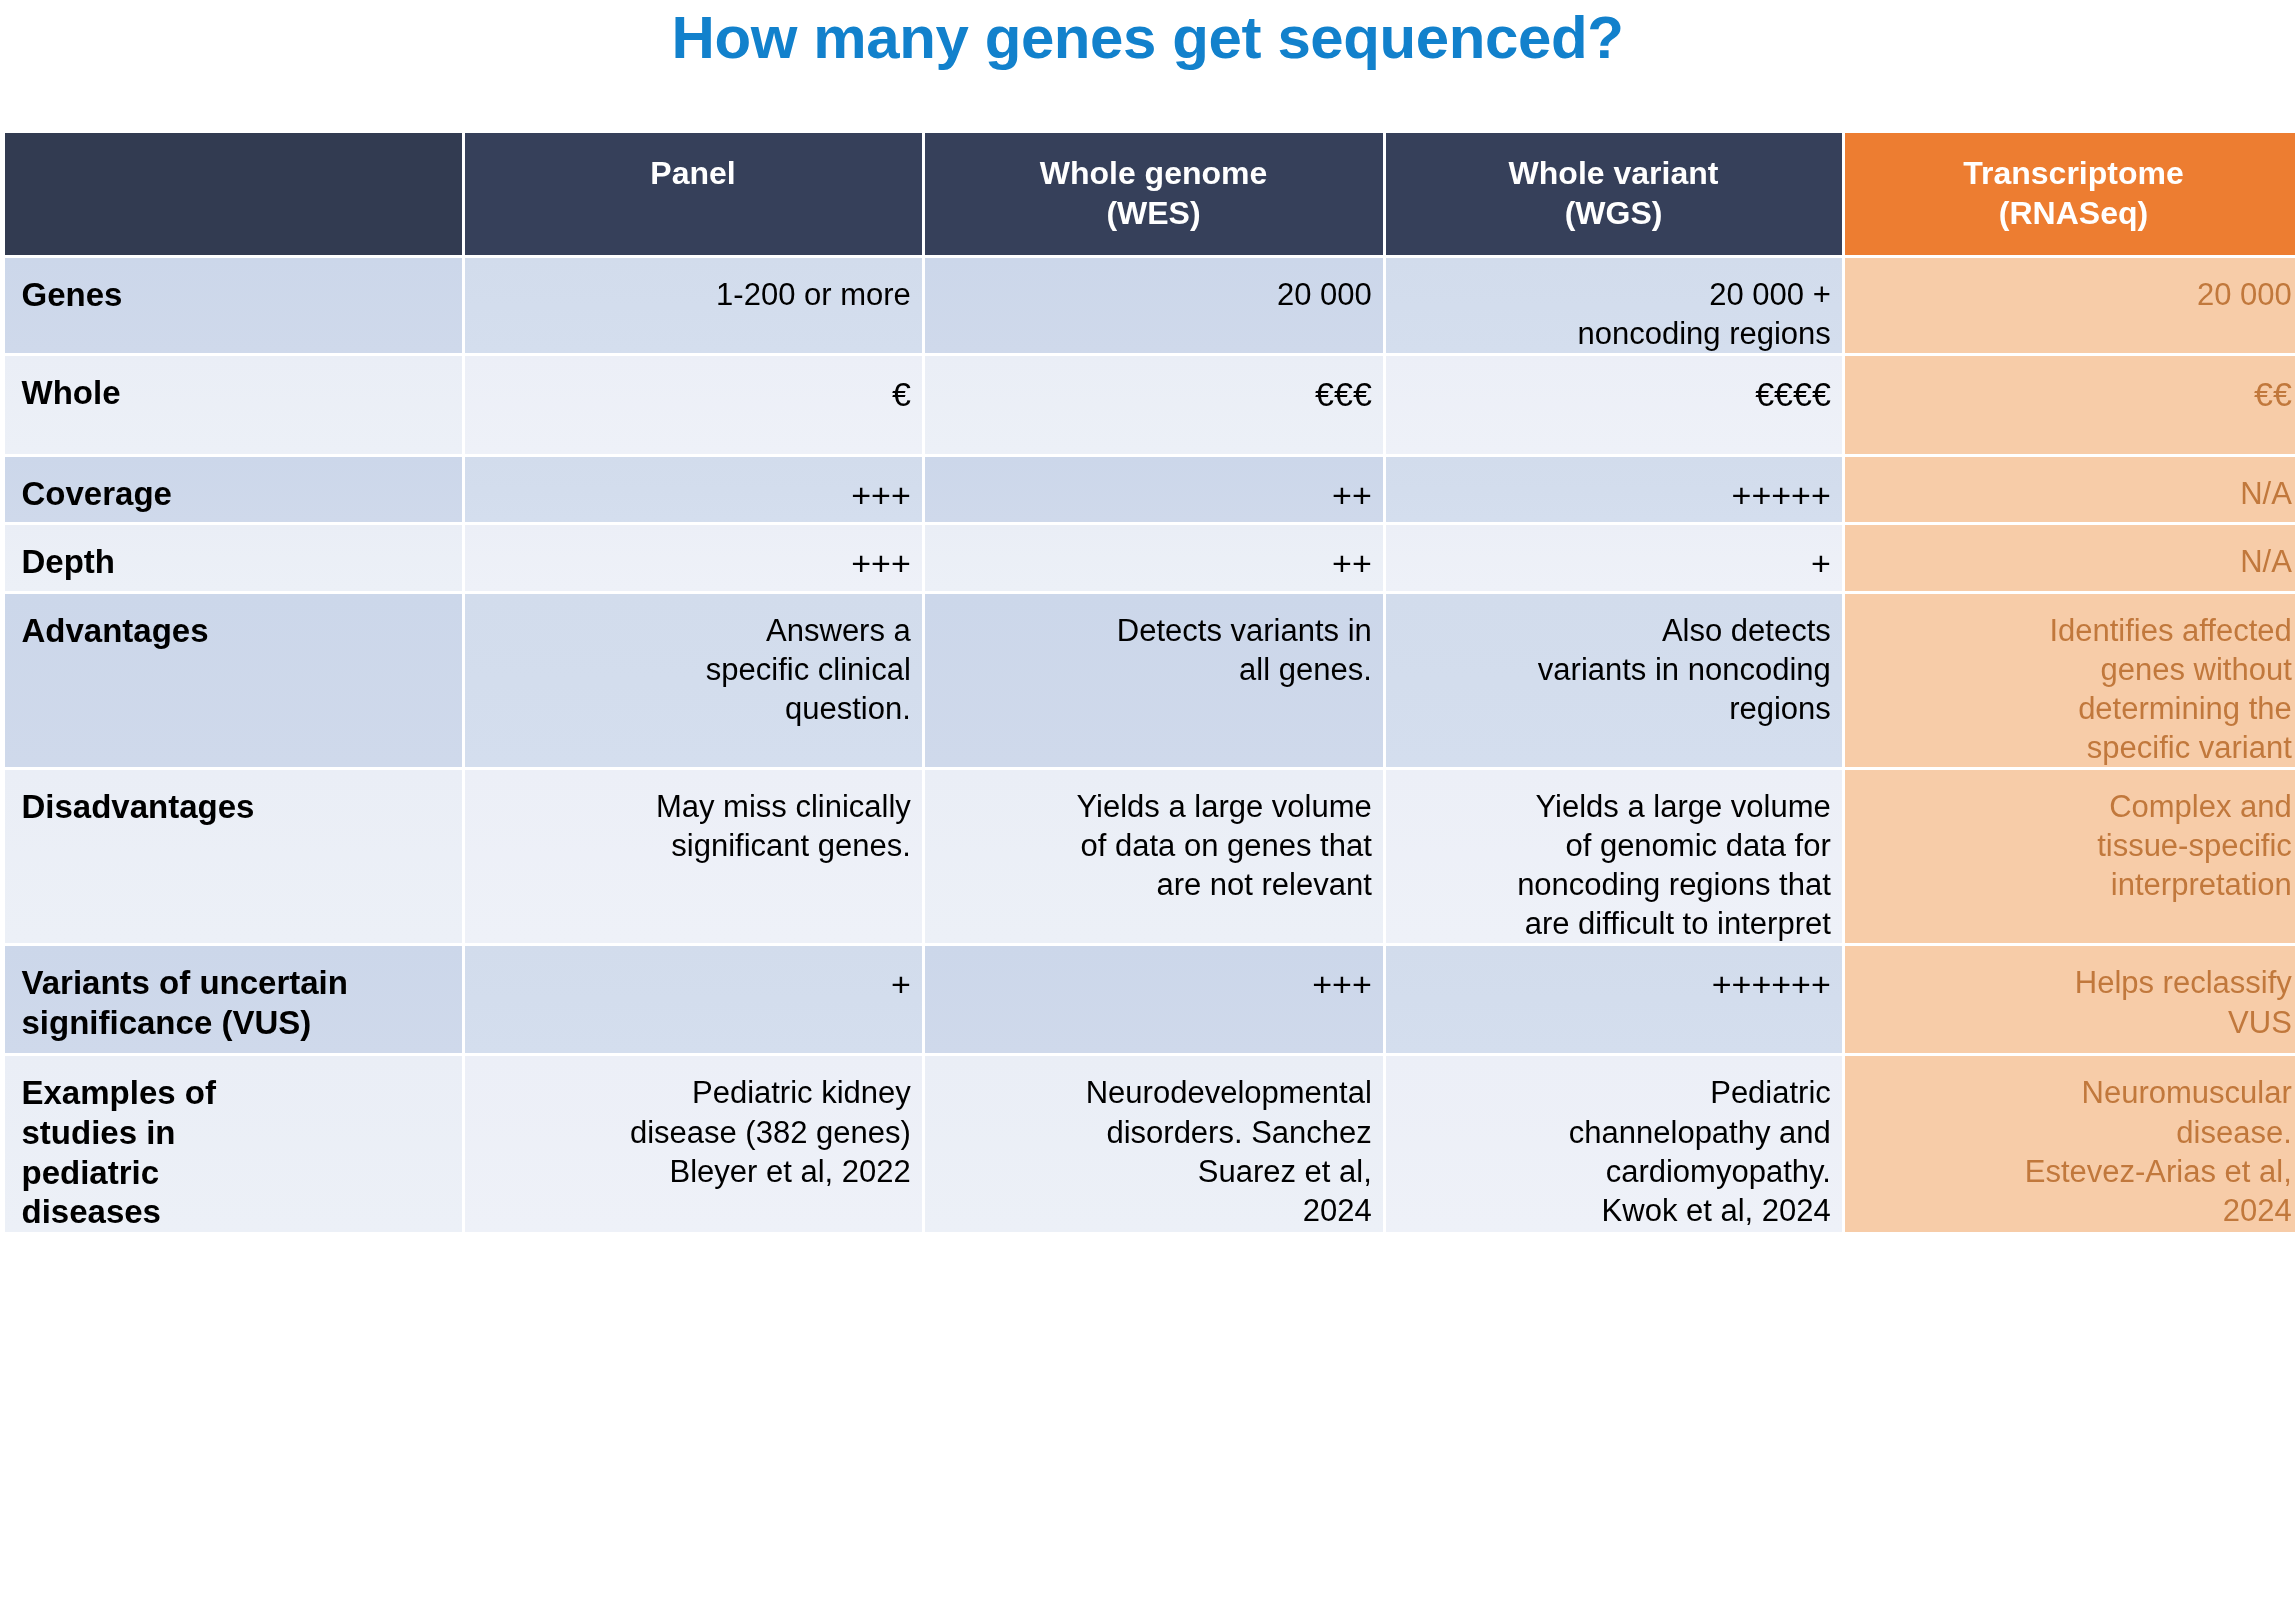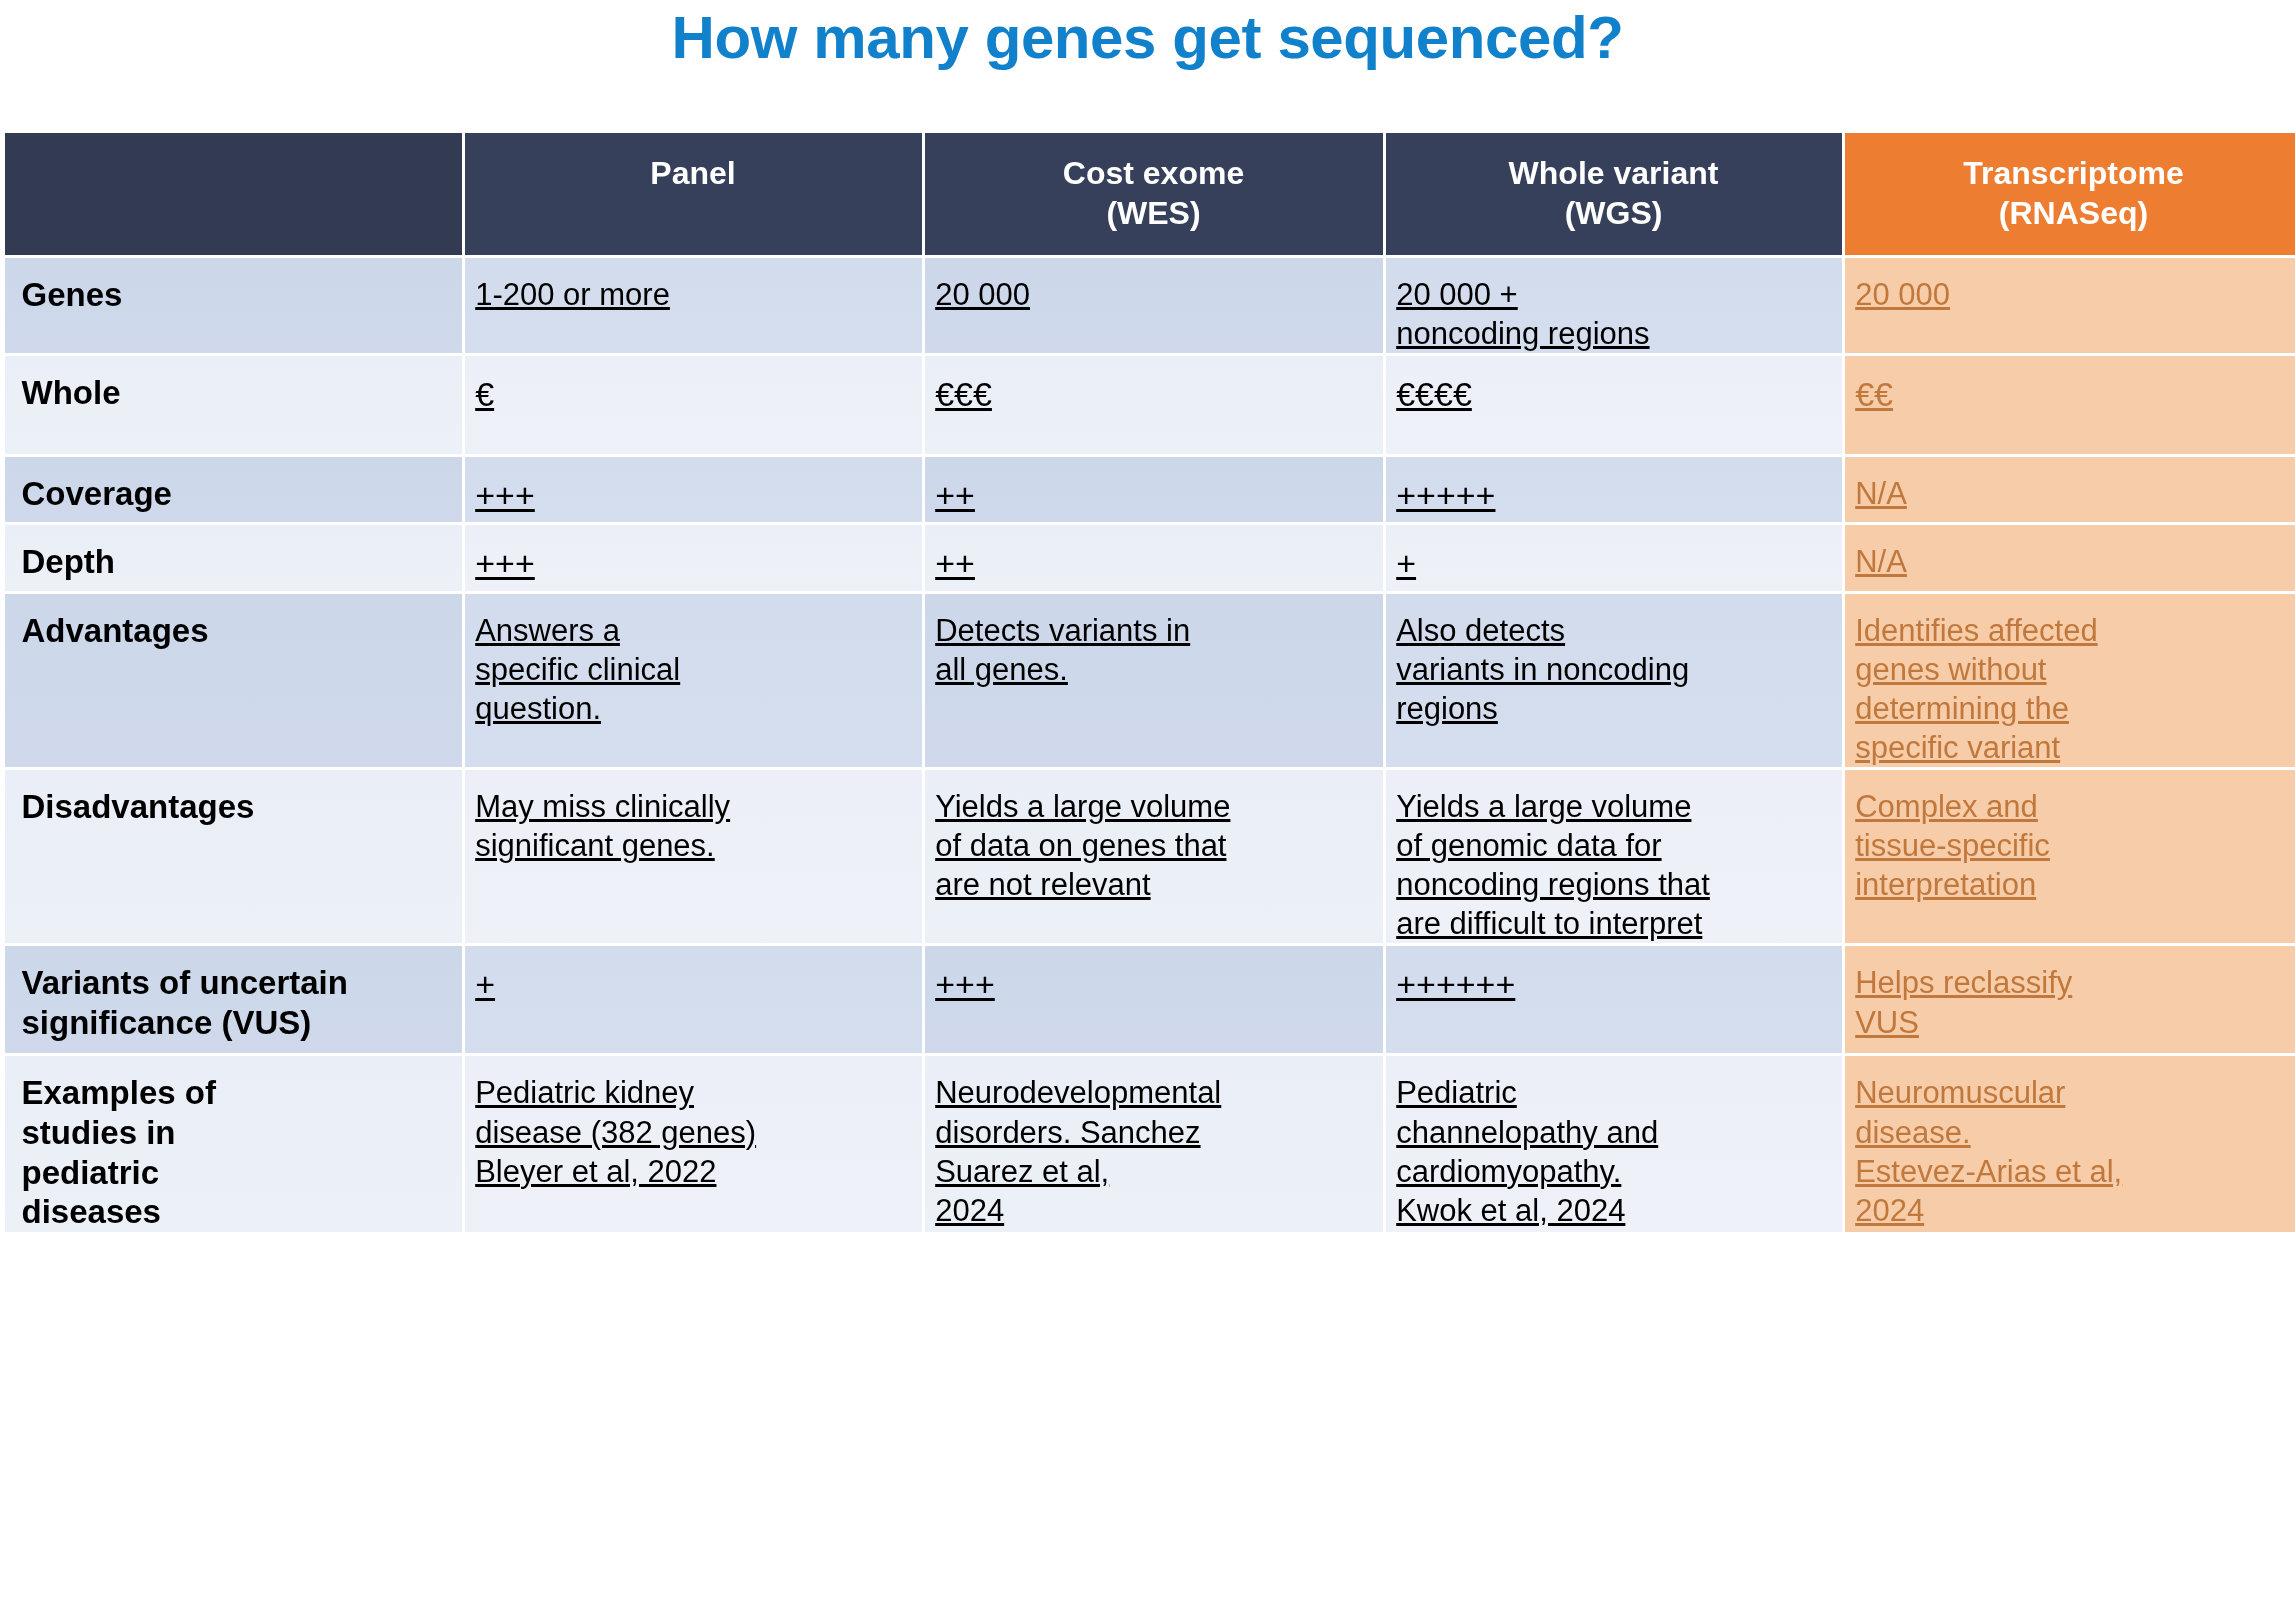--- a/index.html
+++ b/index.html
@@ -80,25 +80,24 @@
     font-weight: bold;
     color: #000000;
     text-align: left;
     padding: 17px 0 0 17px !important;
     line-height: 1.2;
     box-sizing: border-box;
   }
   .cell {
     font-size: 31px;
     color: #000000;
-    text-align: left;
+    text-align: right;
     line-height: 1.26;
     padding: 17px 10.7px 0 10.7px !important;
     box-sizing: border-box;
-    text-decoration: underline;
   }
   .cell.sym { font-size: 34px; }
   .cell.orange, .rowlabel.orange {
     color: #C1783C;
   }
 
   
   .tintA { background: linear-gradient(to bottom, #ccd7ea 0%, #cfd9eb 100%); }
   .tintB { background: linear-gradient(to bottom, #eaeef6 0%, #ecf0f7 100%); }
   .tintA2 { background: linear-gradient(to bottom, #d2dcec 0%, #d4deee 100%); }
@@ -131,21 +130,21 @@
           <col class="c3">
           <col class="c4">
       </colgroup>
       <thead>
         <tr>
           <th class="hd blank"></th>
           <th class="hd">
             <span class="hd-line">Panel</span>
           </th>
           <th class="hd">
-            <span class="hd-line">Cost exome</span>
+            <span class="hd-line">Whole genome</span>
             <span class="hd-line">(WES)</span>
           </th>
           <th class="hd">
             <span class="hd-line">Whole variant</span>
             <span class="hd-line">(WGS)</span>
           </th>
           <th class="hd orange">
             <span class="hd-line">Transcriptome</span>
             <span class="hd-line">(RNASeq)</span>
           </th>

